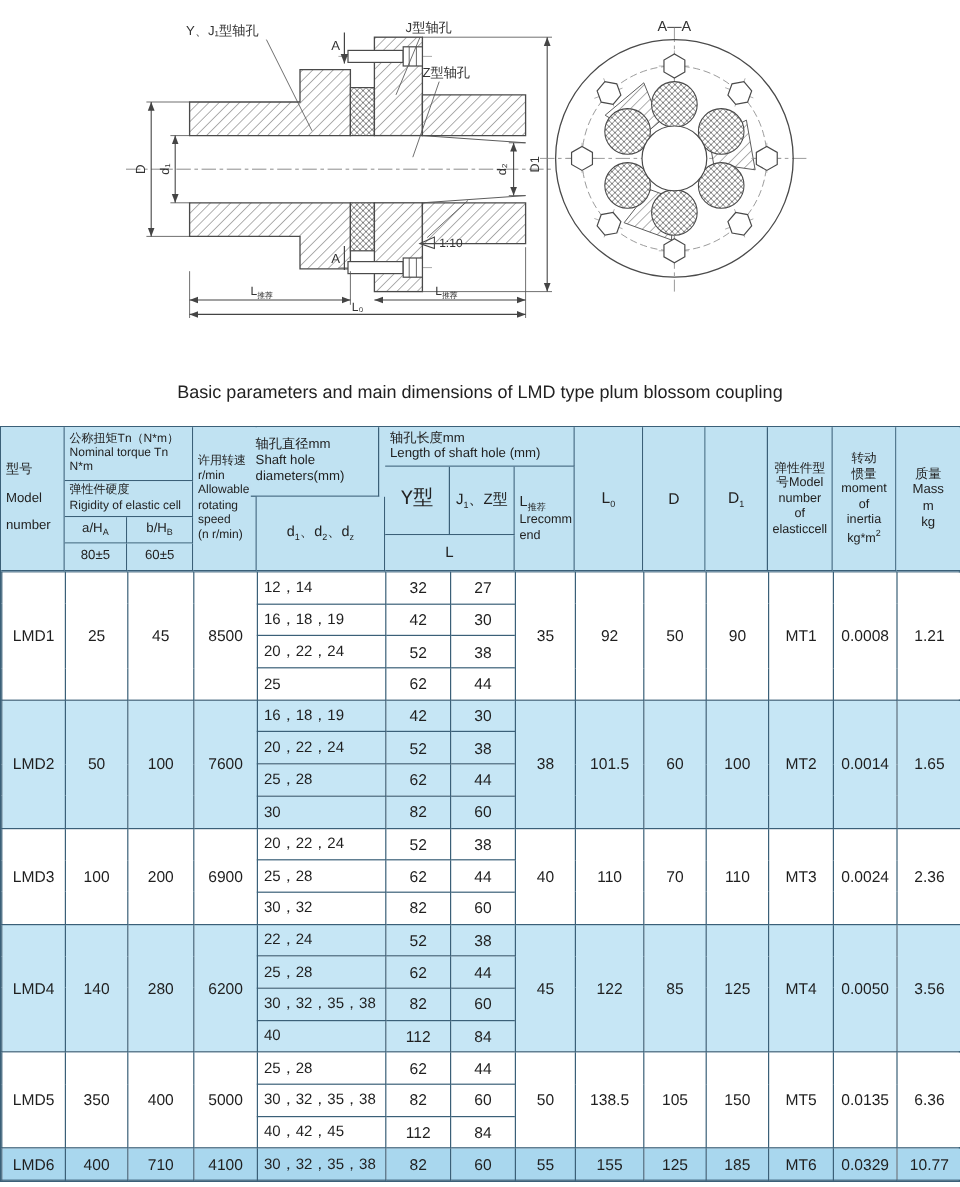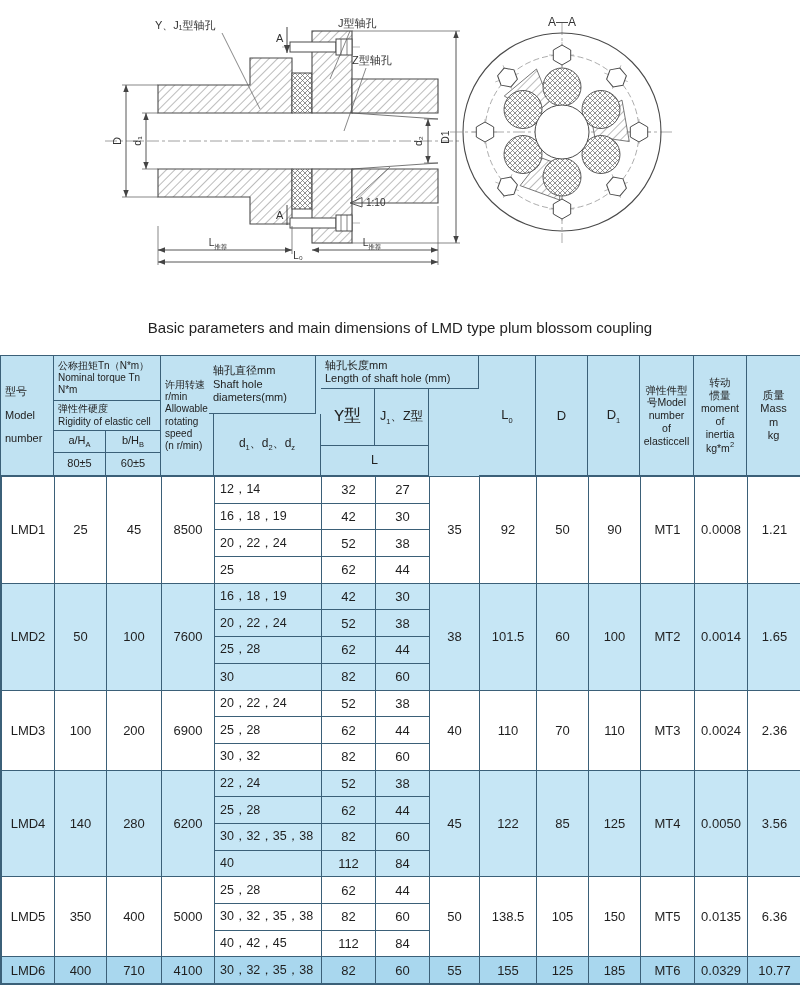--- a/index.html
+++ b/index.html
@@ -250,20 +250,25 @@
       </div>
       <div class="hc center h-y">
           <div>Y型</div>
         </div>
       <div class="hc center h-jz">
         <div><span>J</span><sub>1</sub><span>、Z型</span></div>
       </div>
       <div class="hc center h-l">
           <div>L</div>
         </div>
+      <div class="hc left h-lrec">
+        <div style="font-size:12px;"><span>L</span><sub>推荐</sub></div>
+        <div>Lrecomm</div>
+        <div>end</div>
+      </div>
       <div class="hc center h-l0">
         <div><span>L</span><sub>0</sub></div>
       </div>
       <div class="hc center h-d">
           <div>D</div>
         </div>
       <div class="hc center h-d1">
         <div><span>D</span><sub>1</sub></div>
       </div>
       <div class="hc center h-mt">

